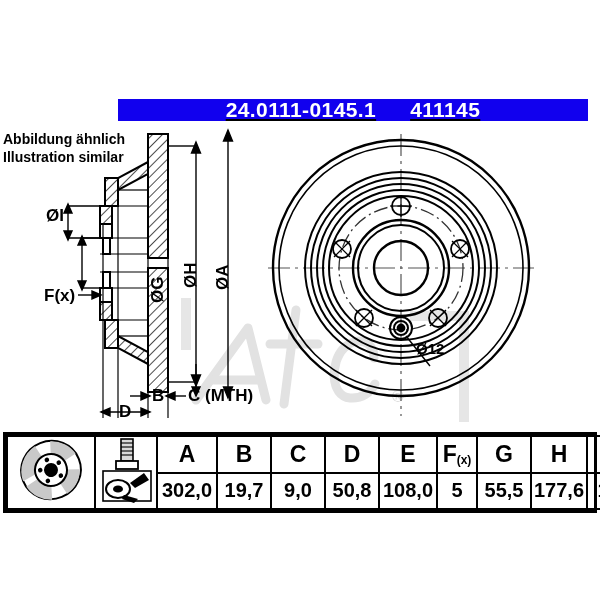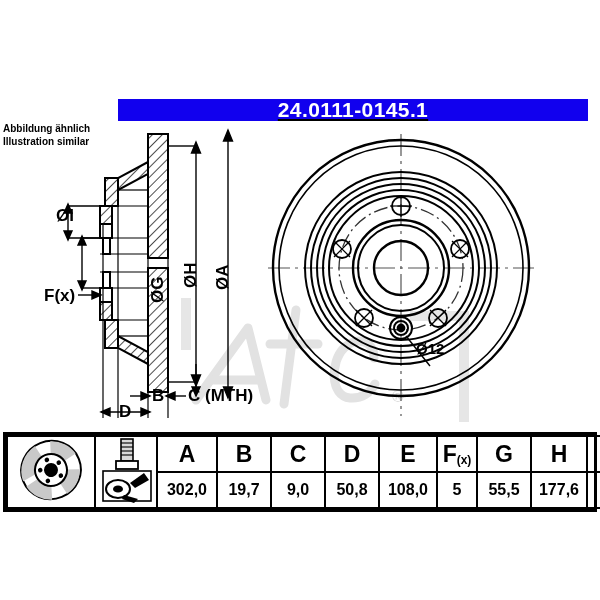--- a/index.html
+++ b/index.html
@@ -14,53 +14,54 @@
     position:absolute;left:118px;top:99px;width:470px;height:22px;
     background:var(--brand,#1100ee);
     display:flex;align-items:flex-start;justify-content:center;gap:34px;text-decoration:underline;
   }
   .banner span{
     color:#fff;font-weight:bold;font-size:21px;letter-spacing:.4px;
     line-height:1;white-space:nowrap;
   }
 
   
-  .note{position:absolute;left:3px;top:122px;font-size:10px;font-weight:bold;line-height:1.32;}
+  .note{position:absolute;left:3px;top:130px;font-size:14px;font-weight:bold;line-height:1.32;}
 
   
   .wm{
     position:absolute;left:178px;top:292px;width:300px;height:140px;
     pointer-events:none;overflow:hidden;
   }
   .wm svg{display:block;}
 
   
   #draw{position:absolute;left:0;top:128px;}
 
   
   .lbl{position:absolute;font-weight:bold;font-size:17px;line-height:1;white-space:nowrap;}
   .lbl.sm{font-size:15px;}
   .rot{transform:rotate(-90deg);transform-origin:left top;}
 
   
   .tbl{position:absolute;left:3px;top:432px;width:594px;border:3px solid #000;box-sizing:border-box;background:#fff;}
   table{border-collapse:collapse;width:100%;table-layout:fixed;}
-  td{border:2px solid #000;text-align:center;vertical-align:middle;font-weight:bold;font-size:16px;padding:0;height:33px;}
+  td{border:2px solid #000;text-align:center;vertical-align:middle;font-weight:bold;font-size:20px;padding:0;height:33px;}
   td.head{font-size:23px;}
   td.icon{border-right:2px solid #000;padding:0;}
   .fx{font-size:23px;}
   .fx sub{font-size:12px;vertical-align:baseline;position:relative;top:2px;}
 </style>
 </head>
 <body>
 
 <div id="stage">
 
   <div class="banner">
     <span>24.0111-0145.1</span>
+    <span>411145</span>
   </div>
 
   <div class="note">
     <div>Abbildung ähnlich</div>
     <div>Illustration similar</div>
   </div>
 
   <div class="wm">
     <svg width="300" height="140" viewBox="0 0 300 140" xmlns="http://www.w3.org/2000/svg">
       <g fill="none" stroke="#e2e2e2" stroke-width="9" stroke-linejoin="round" stroke-linecap="round">
@@ -228,21 +229,21 @@
       <g stroke-width="2">
         <circle cx="401" cy="200" r="11"></circle>
         <circle cx="401" cy="200" r="7"></circle>
         <circle cx="401" cy="200" r="3.4" fill="#000"></circle>
       </g>
 
       <line x1="406" y1="208" x2="430" y2="238" stroke-width="1.4"></line>
     </g>
   </svg>
 
-  <div class="lbl" style="left:56px;top:207px;">ØI</div>
+  <div class="lbl" style="left:46px;top:207px;">ØI</div>
 
   <div class="lbl rot" style="left:149px;top:303px;">ØG</div>
 
   <div class="lbl" style="left:44px;top:287px;">F(x)</div>
 
   <div class="lbl rot" style="left:182px;top:288px;">ØH</div>
 
   <div class="lbl rot" style="left:214px;top:290px;">ØA</div>
 
   <div class="lbl" style="left:152px;top:387px;">B</div>

